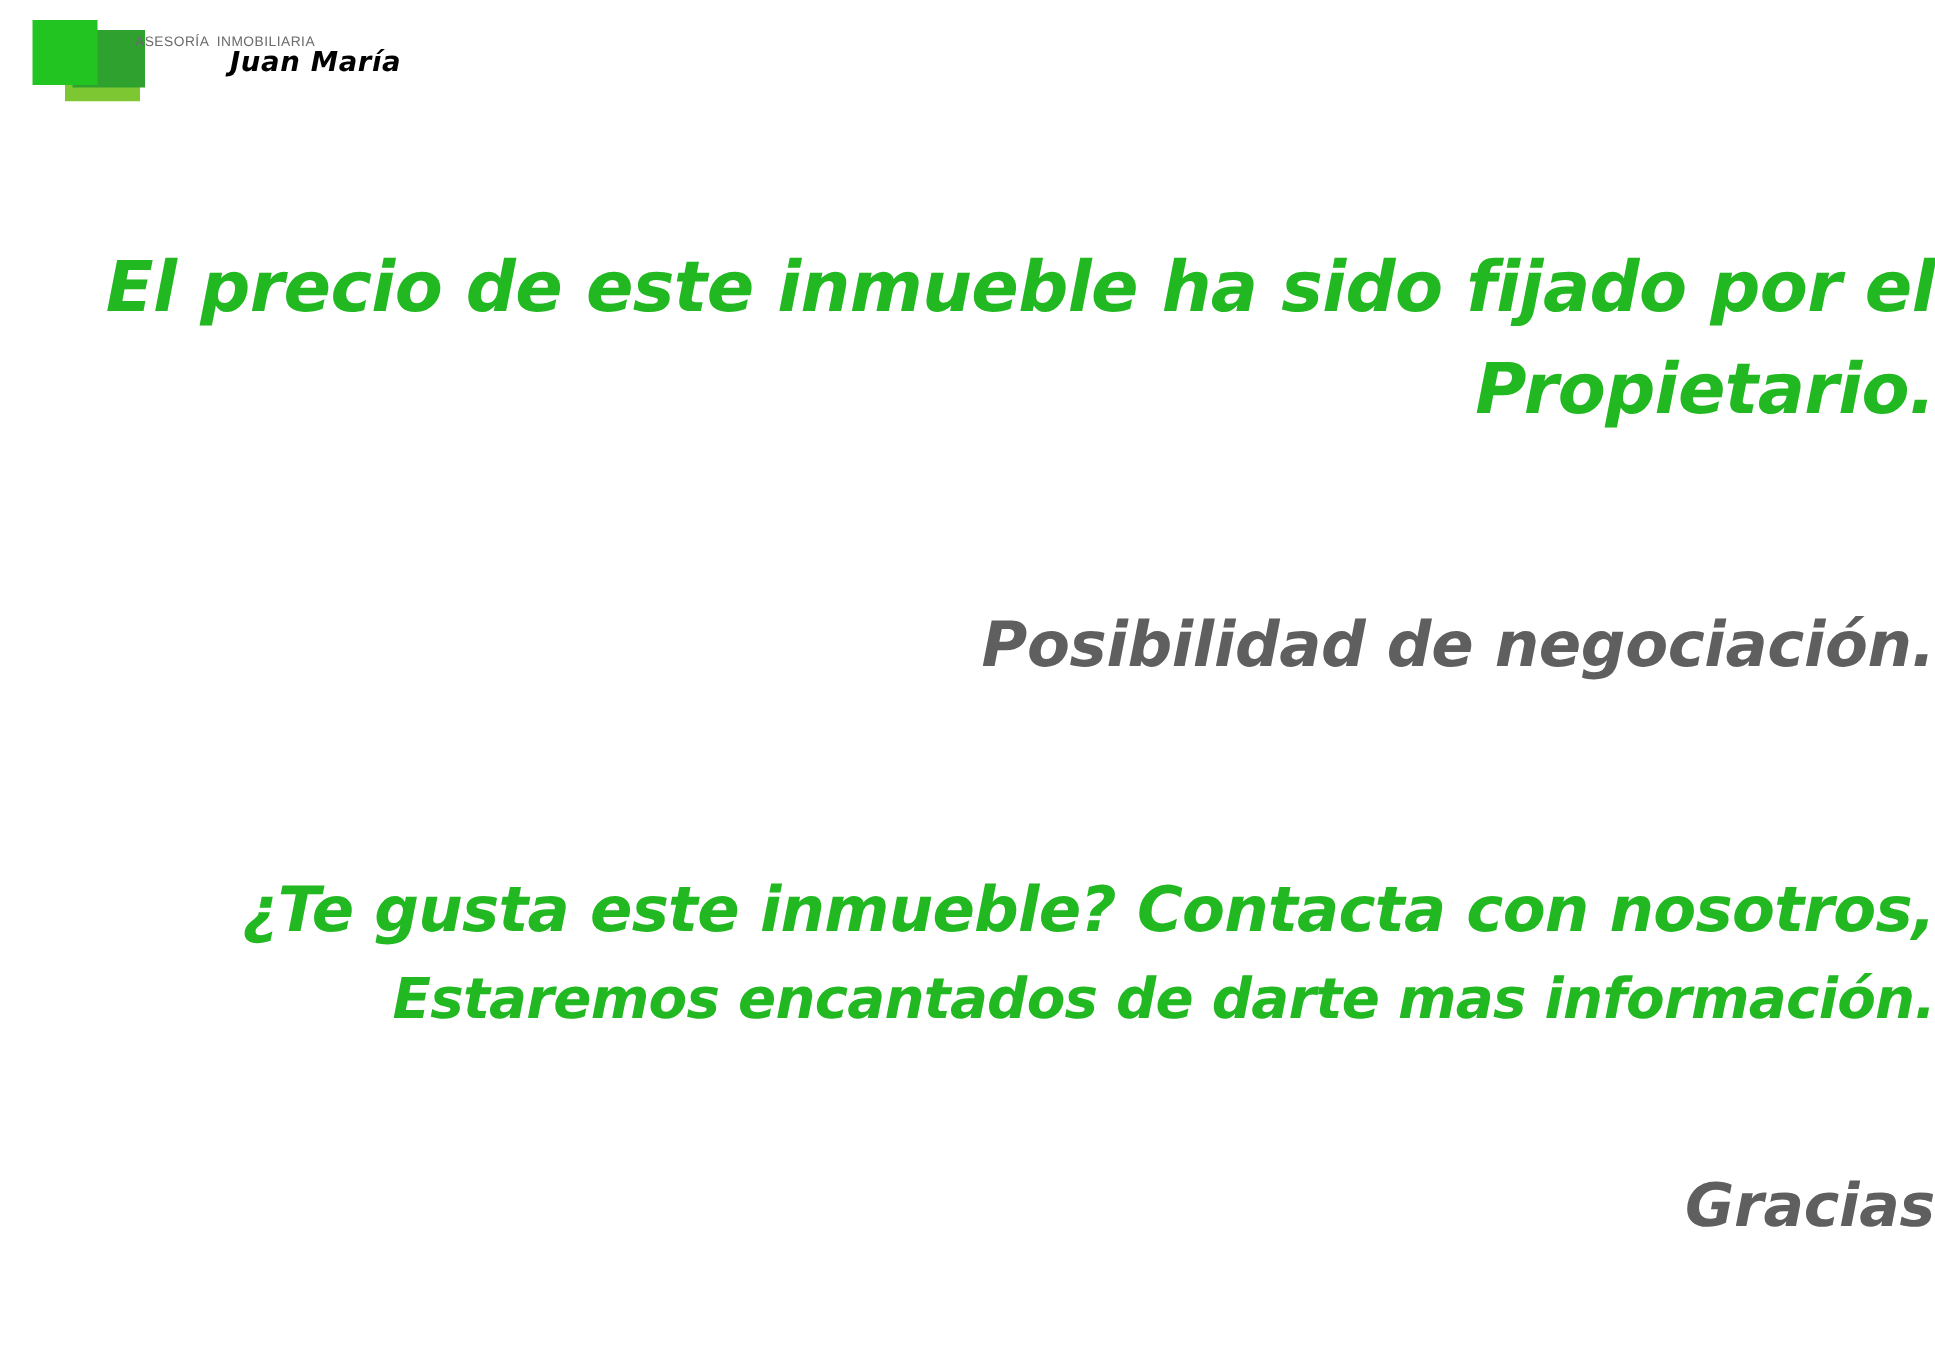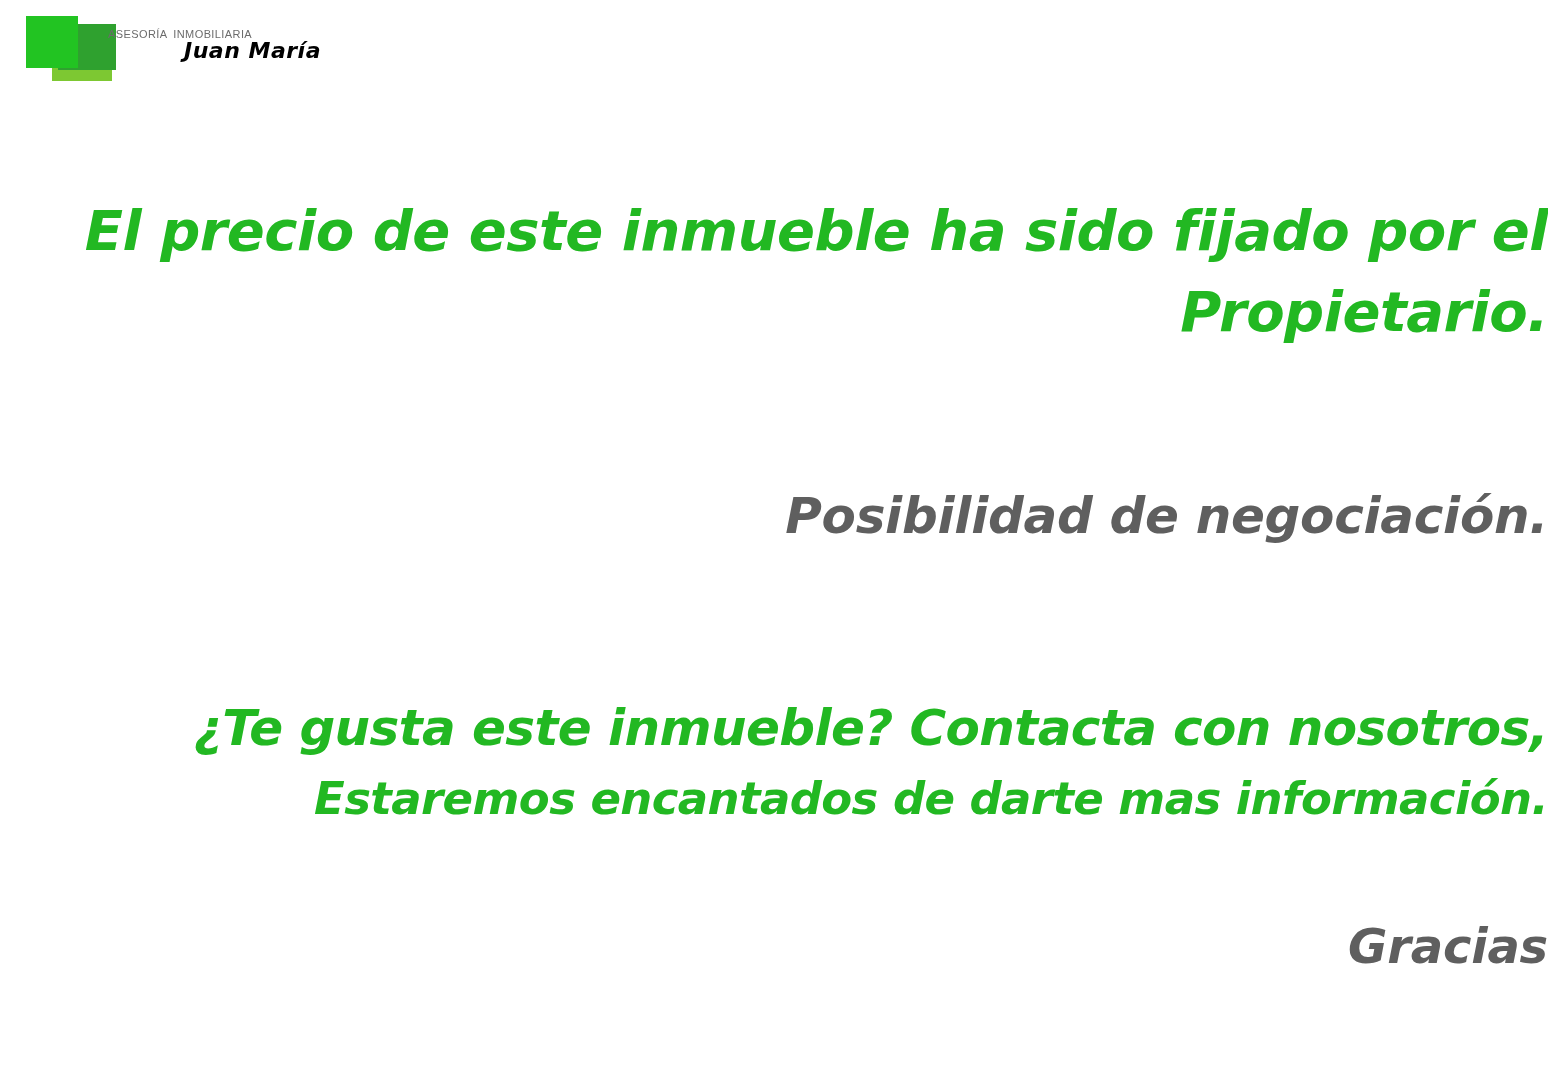--- a/index.html
+++ b/index.html
@@ -145,21 +145,21 @@
     font-size: 50px;
     letter-spacing: -0.6px;
   }
   .l-contact-2 {
     top: 775px;
     font-size: 45px;
     letter-spacing: -0.6px;
     font-style: italic;
   }
   .l-thanks {
-    top: 921px;
+    top: 940px;
     font-size: 48px;
     letter-spacing: -0.2px;
   }
 </style>
 </head>
 <body>
 
 <div class="slide">
 
   <div class="logo">

